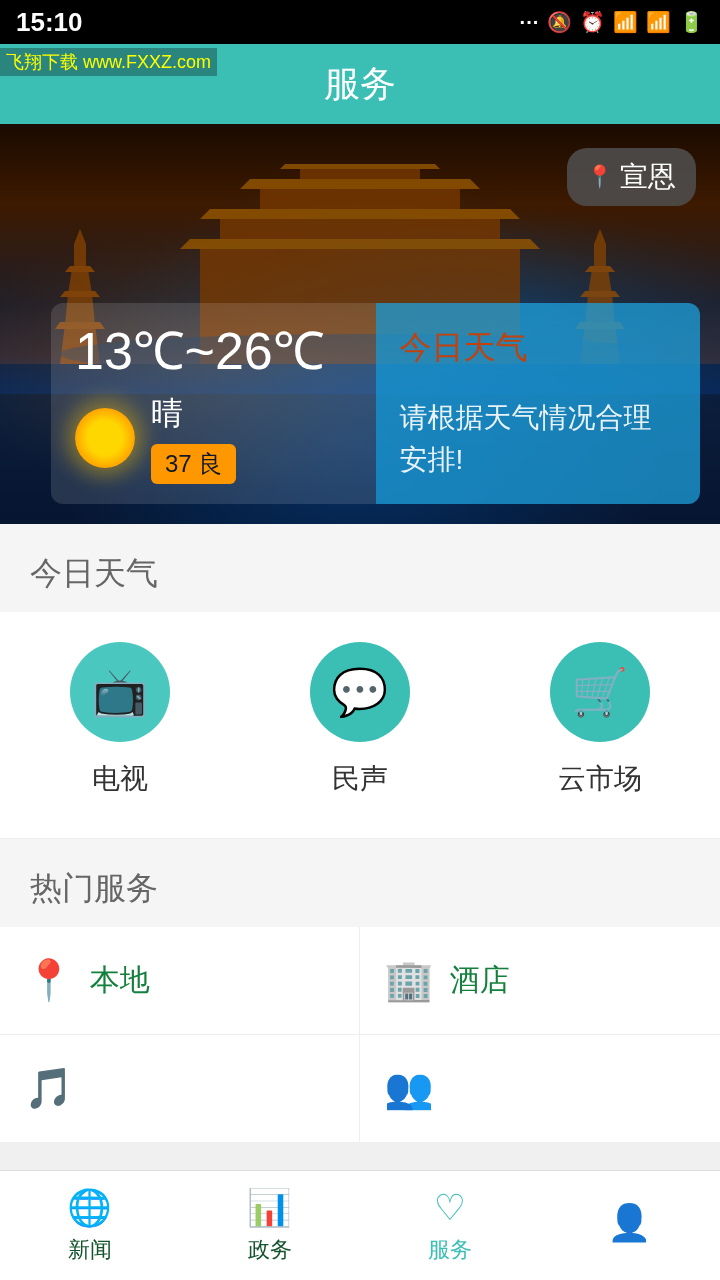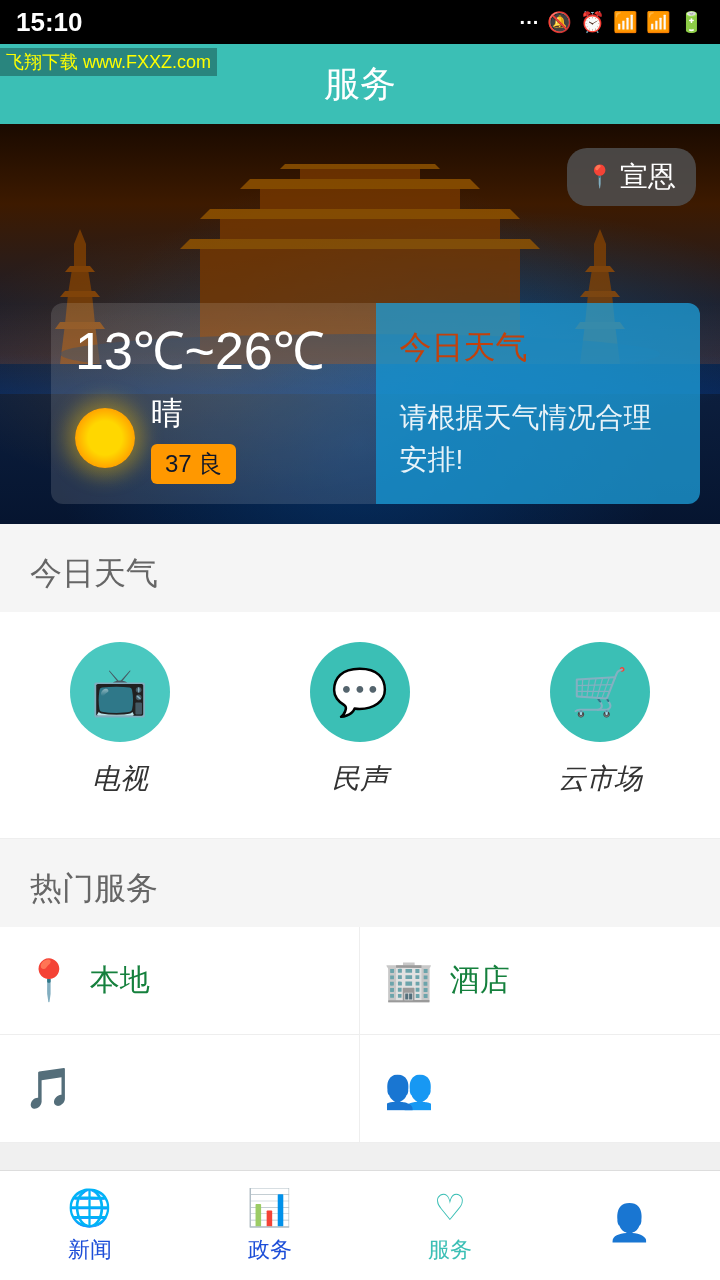--- a/index.html
+++ b/index.html
@@ -201,21 +201,20 @@
       align-items: center;
       justify-content: center;
       font-size: 46px;
     }
     .icon-tv { background: #4AC8C0; }
     .icon-voice { background: #3BBFB5; }
     .icon-market { background: #3BBFB5; }
     .service-label {
       font-size: 28px;
       color: #333;
-      font-style: italic;
     }
 
     
     .culture-section {
       background: #fff;
       margin-top: 0;
     }
     .culture-grid {
       display: grid;
       grid-template-columns: 1fr 1fr;
@@ -257,21 +256,21 @@
       justify-content: center;
       gap: 6px;
     }
     .nav-icon {
       font-size: 36px;
       color: #999;
     }
     .nav-icon.active { color: #3BBFB5; }
     .nav-label {
       font-size: 22px;
-      color: #1d4ed8;
+      color: #14532d;
     }
     .nav-label.active { color: #3BBFB5; }
 
     
     .watermark {
       position: absolute;
       top: 4px;
       left: 0;
       color: #ff0;
       font-size: 18px;

